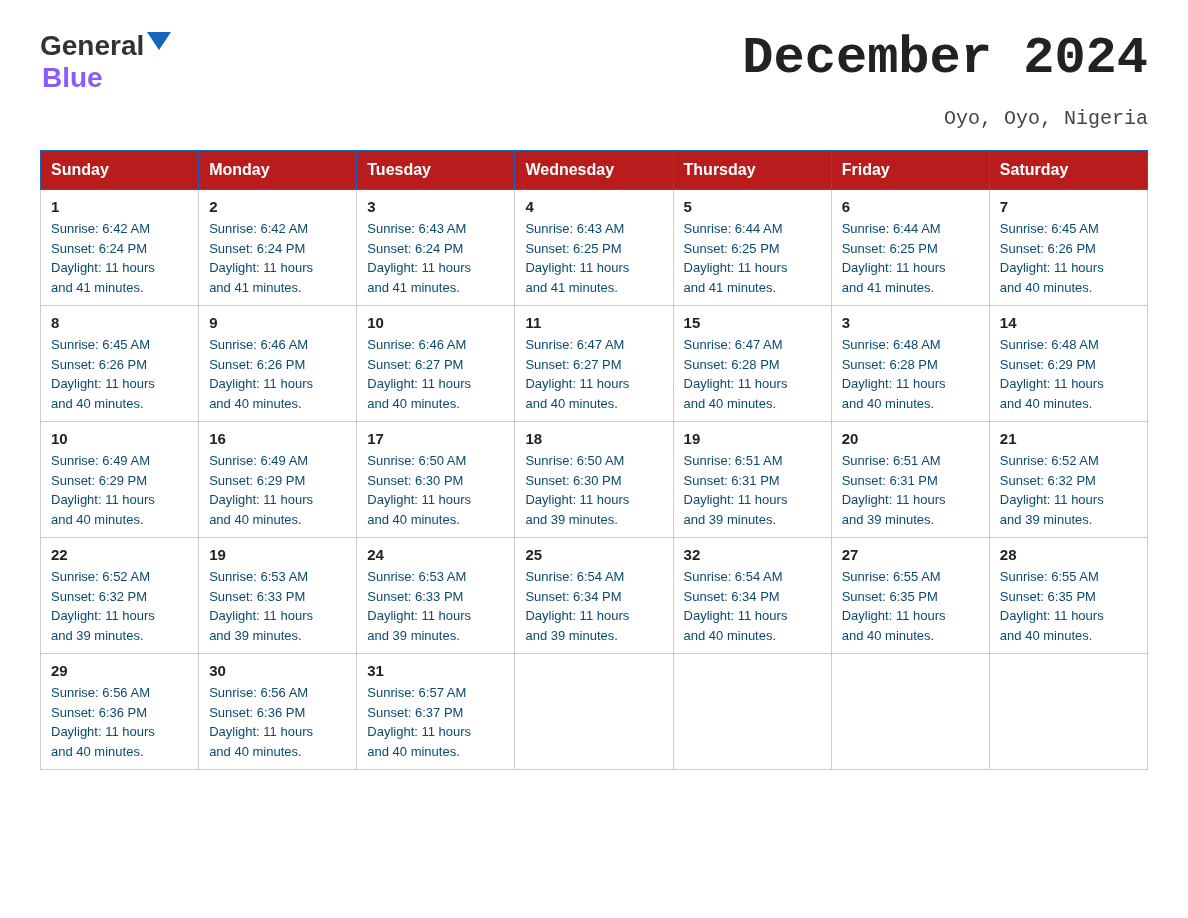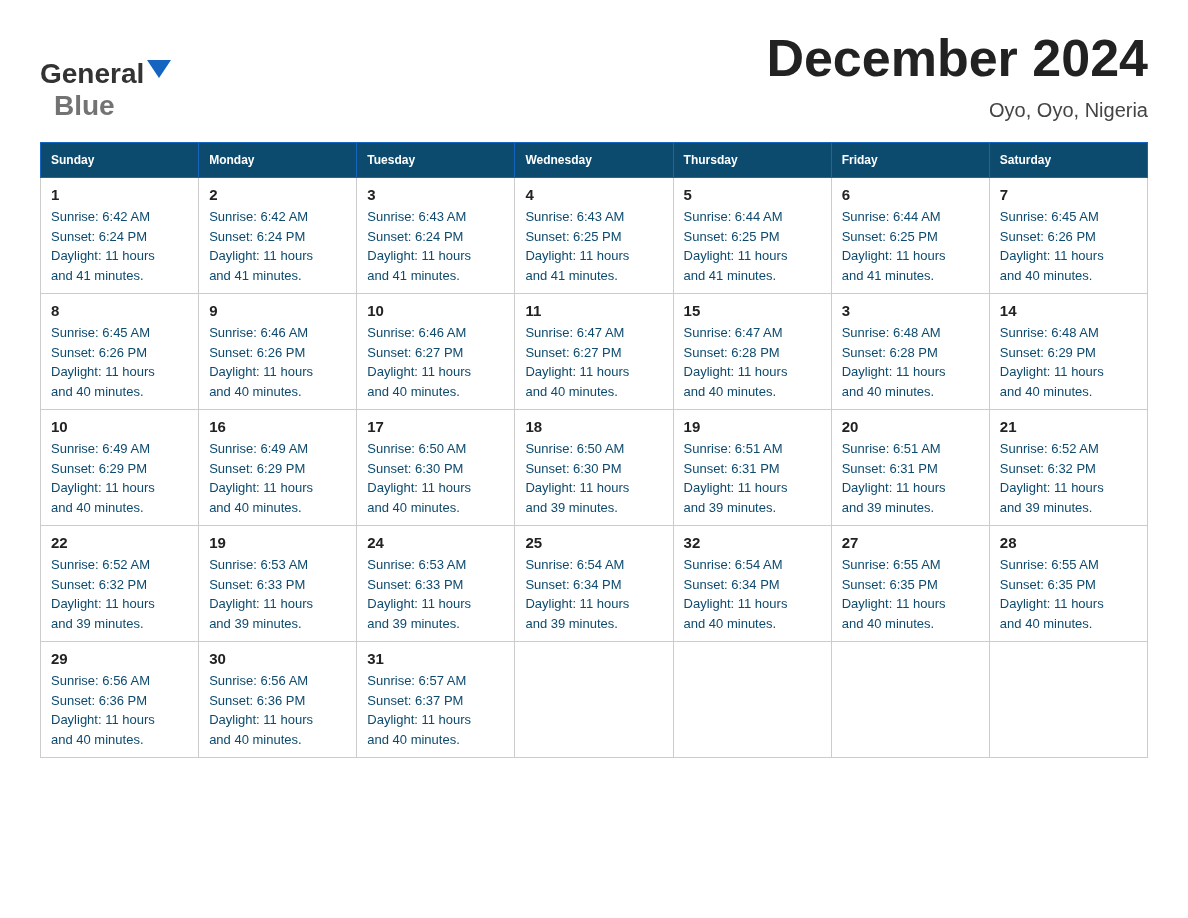--- a/index.html
+++ b/index.html
@@ -6,21 +6,21 @@
     body {
       font-family: Arial, sans-serif;
       background: #fff;
       padding: 30px 40px;
       width: 1188px;
       min-height: 918px;
     }
     .header {
       display: flex;
       justify-content: space-between;
-      align-items: flex-end;
+      align-items: flex-start;
       margin-bottom: 20px;
     }
     .logo {
       display: flex;
       align-items: center;
     }
     .logo-text-general {
       font-size: 28px;
       font-weight: bold;
       color: #333;
@@ -29,46 +29,47 @@
       display: flex;
       flex-direction: column;
     }
     .logo-line1 {
       display: flex;
       align-items: center;
     }
     .logo-line2 {
       font-size: 28px;
       font-weight: bold;
-      color: #737373;
-      margin-left: 14px;
+      color: #8b5cf6;
+      margin-left: 2px;
     }
     .title-block {
       text-align: right;
+      font-family: Liberation Mono, monospace;
     }
     .month-title {
       font-size: 52px;
       font-weight: bold;
       color: #222;
       line-height: 1.1;
     }
     .location {
       font-size: 20px;
       color: #444;
-      margin-top: 12px;
+      margin-top: 20px;
     }
     table {
       width: 100%;
       border-collapse: collapse;
       table-layout: fixed;
     }
     thead tr th {
-      background-color: #0c4a6e;
+      background-color: #b91c1c;
       color: #fff;
-      font-size: 12px;
+      font-size: 16px;
       font-weight: bold;
       padding: 10px 10px;
       text-align: left;
       border: 1px solid #1565c0;
     }
     tbody tr td {
       vertical-align: top;
       padding: 8px 10px;
       border: 1px solid #ccc;
       font-size: 13px;

